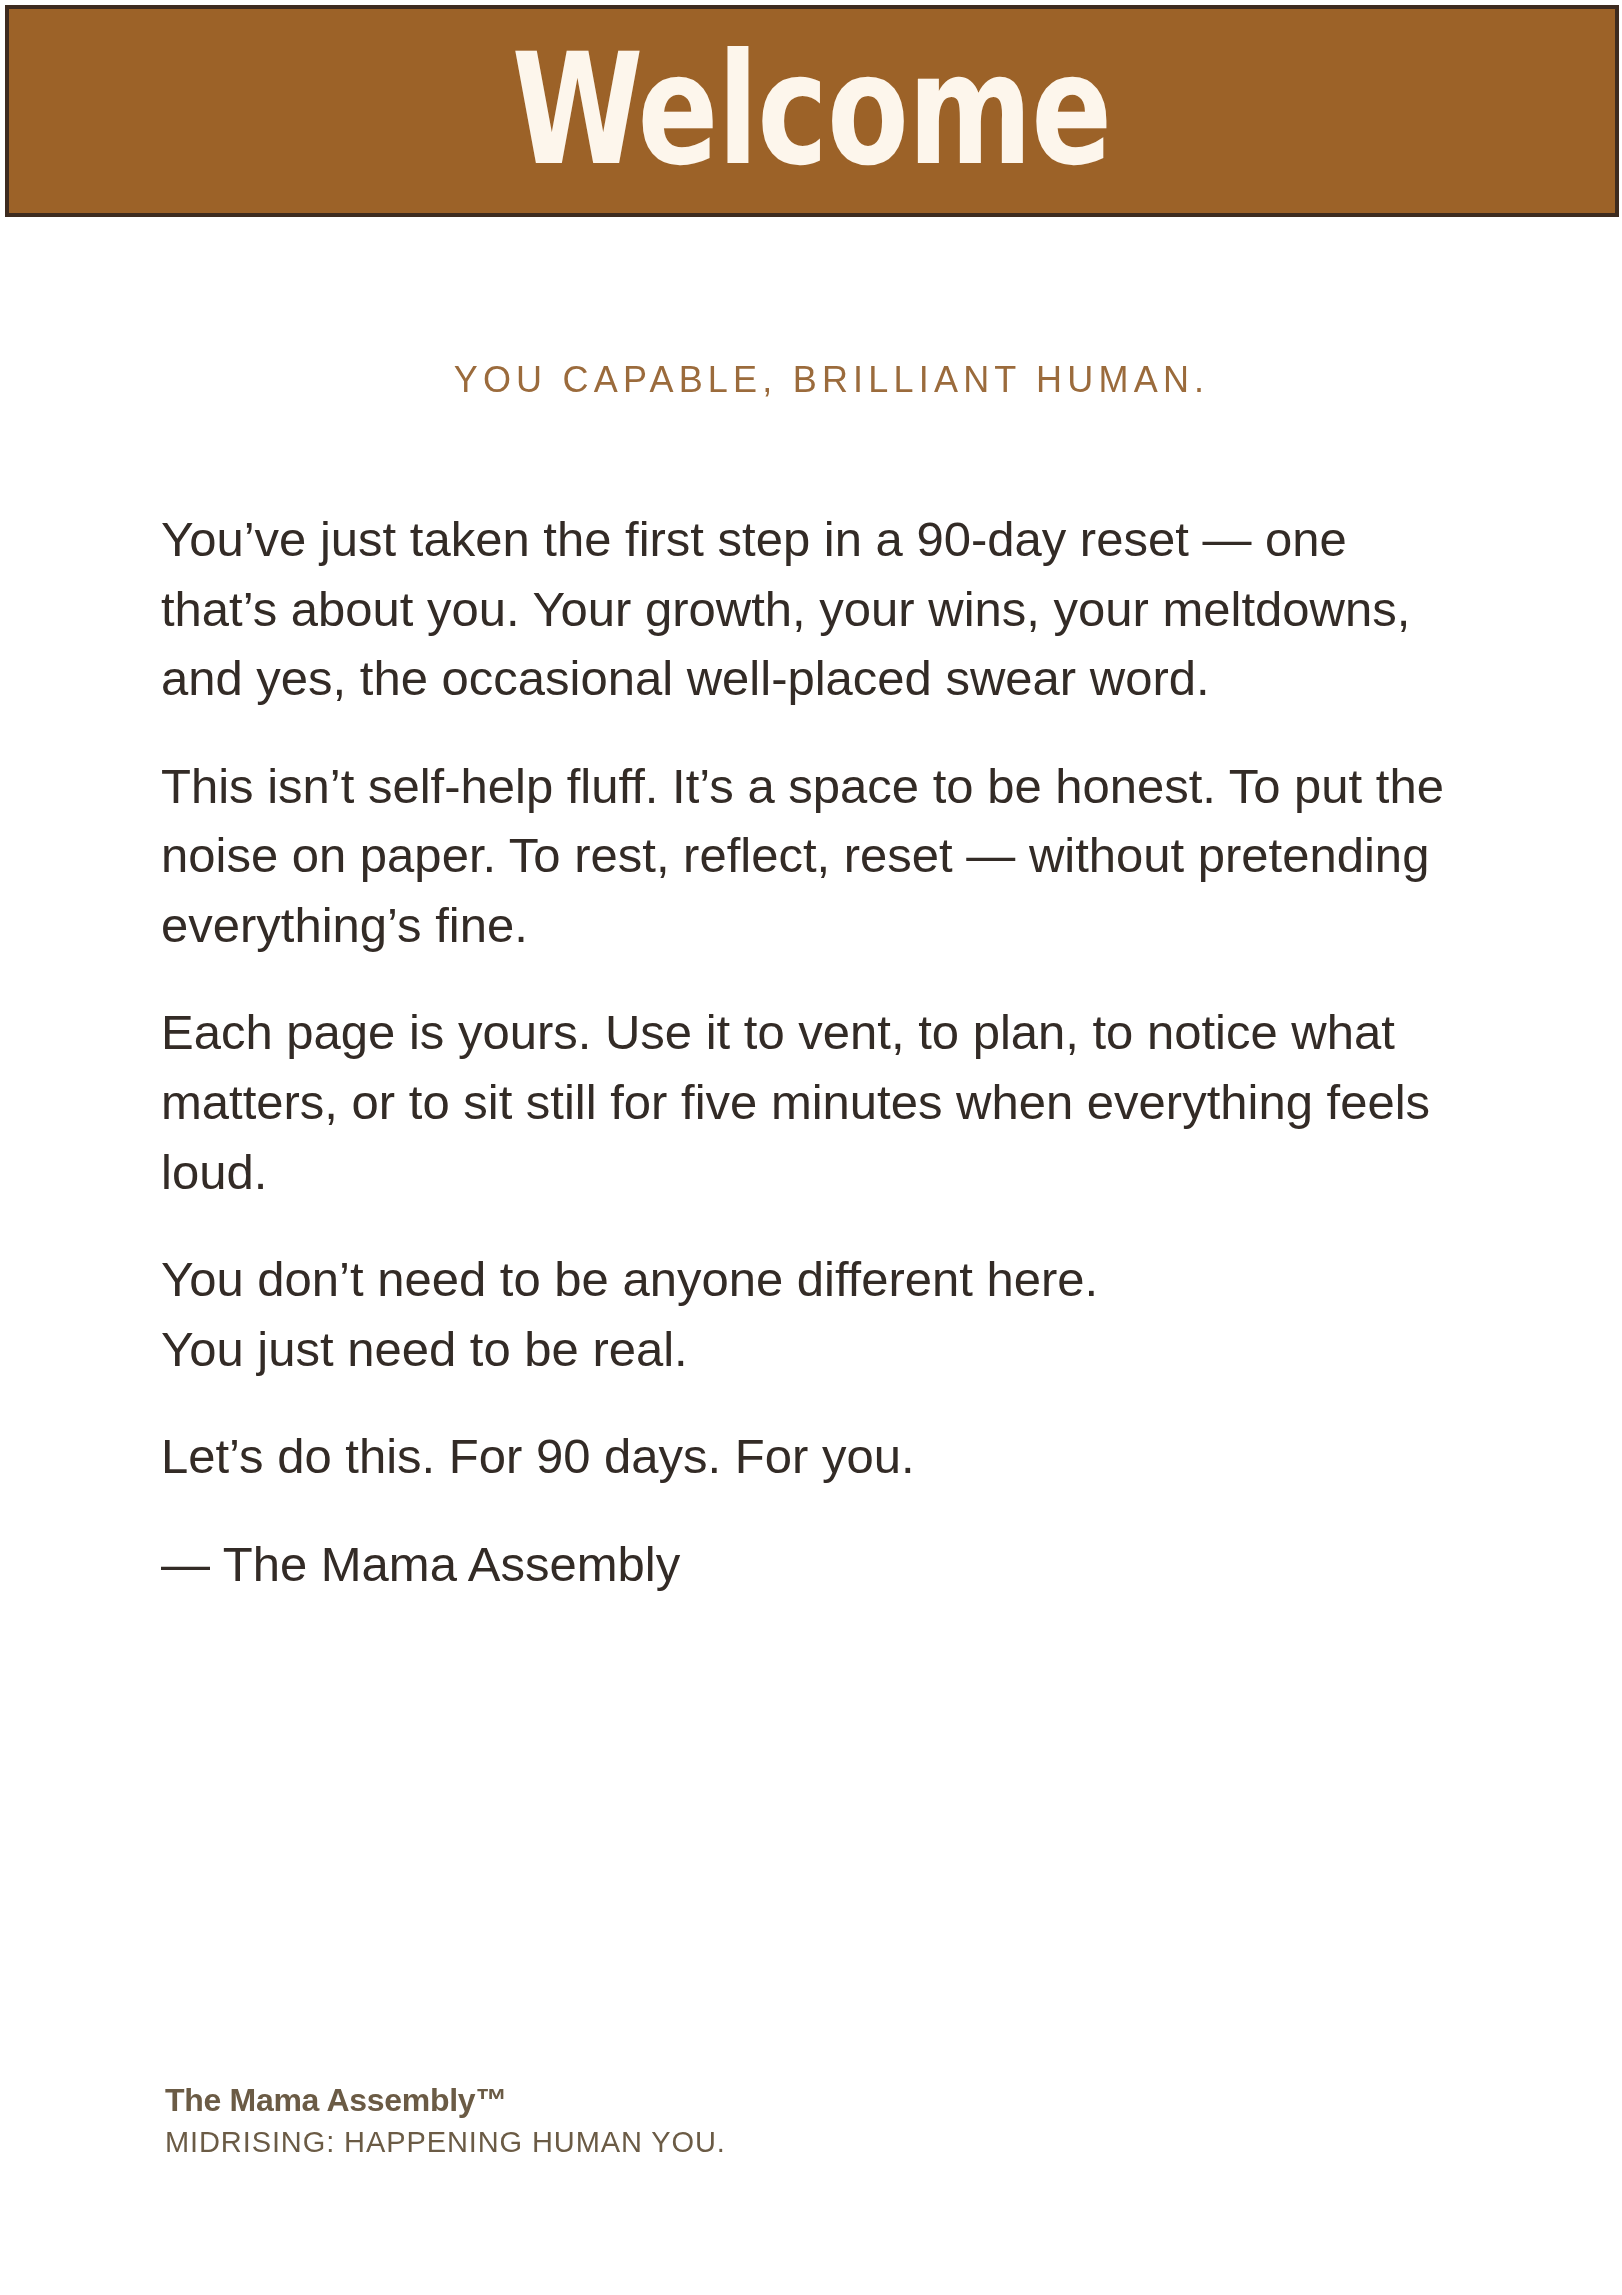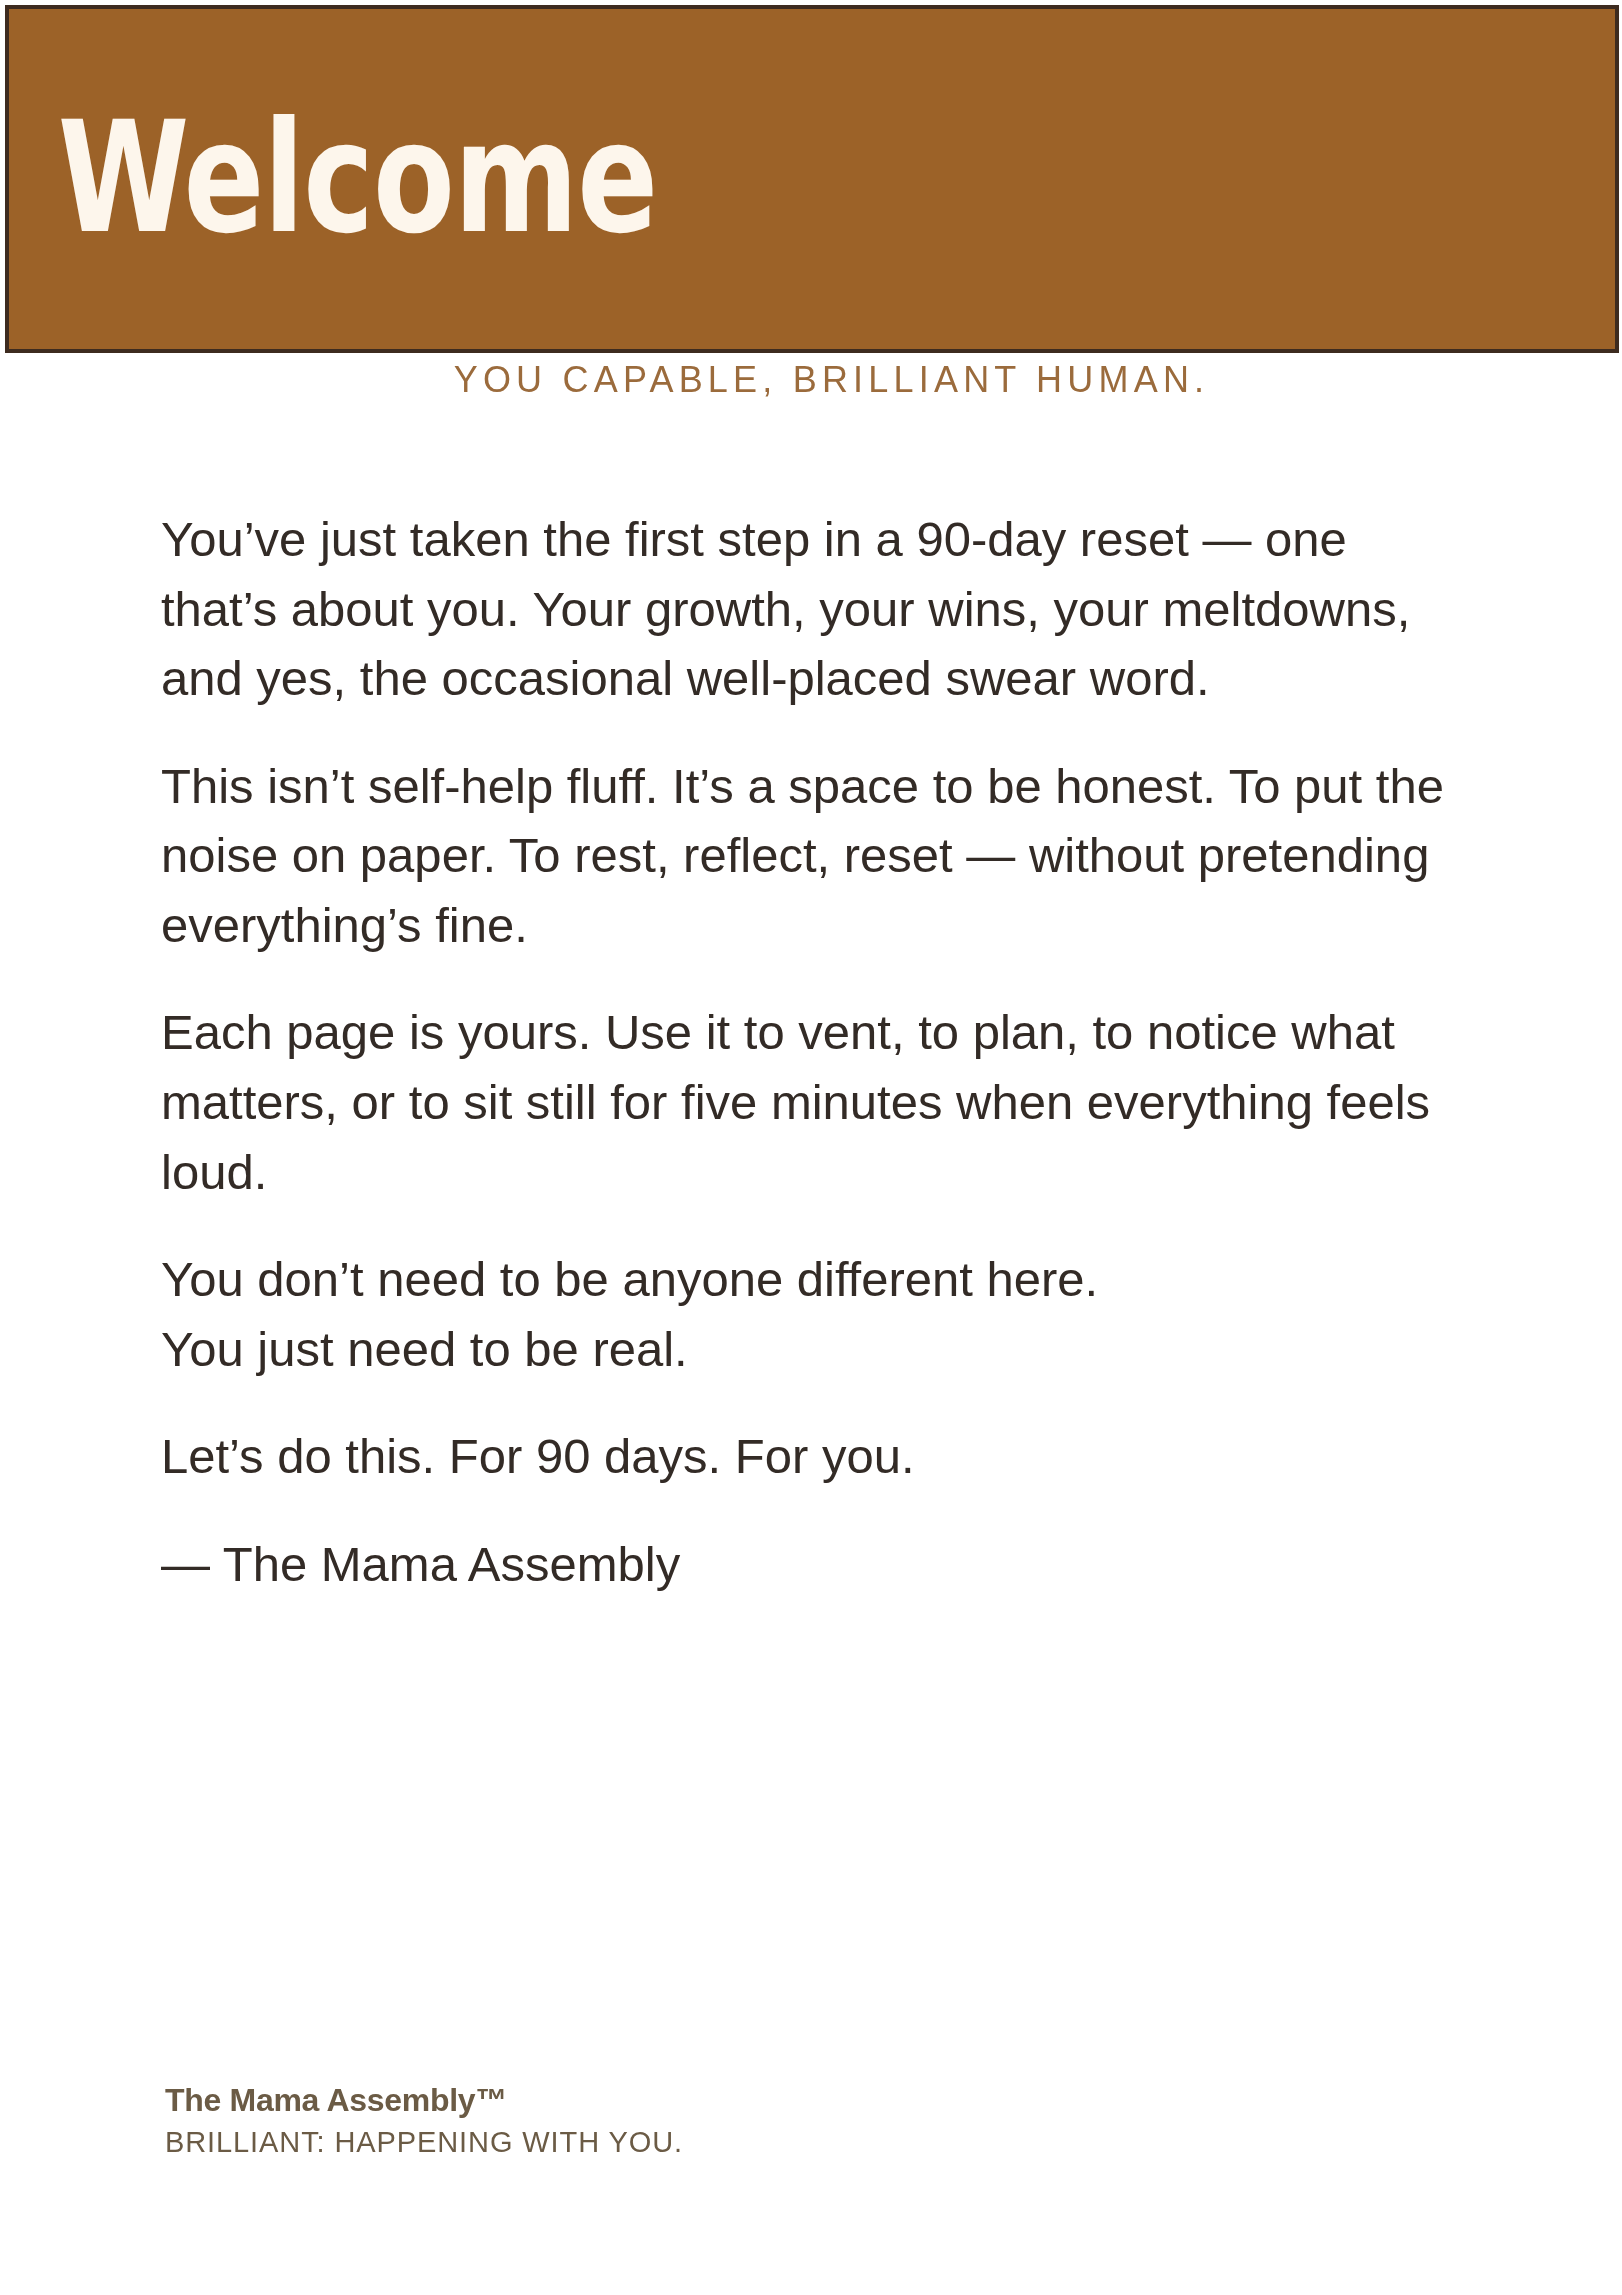--- a/index.html
+++ b/index.html
@@ -17,27 +17,27 @@
     font-family: "Liberation Sans", "DejaVu Sans", sans-serif;
     overflow: hidden;
   }
 
   
   .header-band {
     position: absolute;
     left: 4.6px;
     top: 4.6px;
     width: 1614px;
-    height: 348px;
+    height: 212px;
     background: #9C6228;
     border: 4px solid #3D2B1F;
     box-sizing: border-box;
     display: flex;
     align-items: center;
-    justify-content: flex-start;
+    justify-content: center;
   }
 
   .header-title {
     color: #FDF6EC;
     font-family: "Liberation Sans Narrow", "DejaVu Sans Condensed", "Liberation Sans", sans-serif;
     font-size: 154px;
     font-weight: bold;
     line-height: 1;
     letter-spacing: -1.1px;
     transform: scaleX(0.86);
@@ -142,17 +142,17 @@
     </p>
 
     <p class="para">Let’s do this. For 90 days. For you.</p>
 
     <p class="para">— The Mama Assembly</p>
 
   </div>
 
   <div class="footer">
     <div class="footer-brand">The Mama Assembly™</div>
-    <div class="footer-tagline">BRILLIANT: HAPPENING WITH YOU.</div>
+    <div class="footer-tagline">MIDRISING: HAPPENING HUMAN YOU.</div>
   </div>
 
 </div>
 
 
 </body></html>

